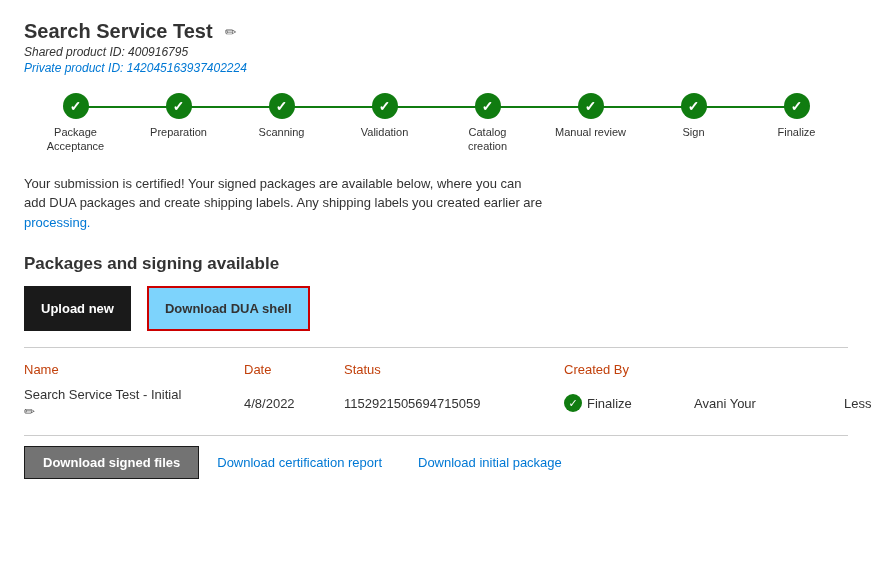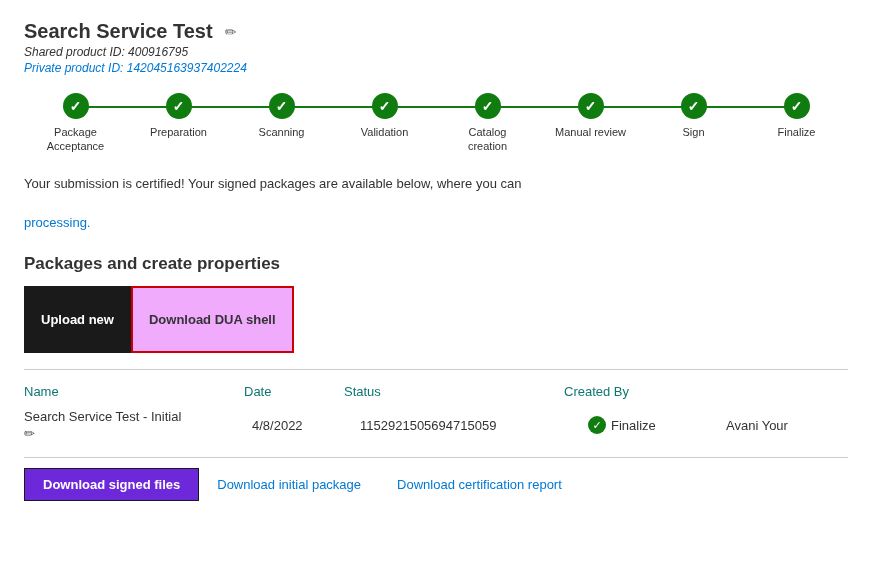--- a/index.html
+++ b/index.html
@@ -100,63 +100,62 @@
     .section-title {
       font-size: 17px;
       font-weight: 700;
       margin-top: 22px;
       margin-bottom: 12px;
     }
 
     
     .btn-row {
       display: flex;
-      gap: 0;
+      gap: 16px;
       margin-bottom: 16px;
     }
     .btn-dark {
       background: #1a1a1a;
       color: #fff;
       border: 1px solid #1a1a1a;
       padding: 7px 16px;
       font-size: 13px;
       font-weight: 600;
       cursor: pointer;
     }
     .btn-outline {
-      background: #f0abfc;
+      background: #7dd3fc;
       color: #333;
       border: 2px solid #c00;
-      padding: 24px 16px;
+      padding: 13px 16px;
       font-size: 13px;
       font-weight: 600;
       cursor: pointer;
     }
 
     
     .divider {
       border: none;
       border-top: 1px solid #ccc;
       margin-bottom: 10px;
     }
     .table-header {
       display: grid;
       grid-template-columns: 220px 100px 220px 130px 150px 60px;
       padding: 4px 0;
-      color: #0f766e;
+      color: #c2410c;
       font-size: 13px;
       font-weight: 400;
     }
     .table-row-data {
       display: grid;
       grid-template-columns: 220px 100px 220px 130px 150px 60px;
       padding: 6px 0;
       align-items: center;
       font-size: 13px;
-      gap: 8px;
     }
     .status-cell {
       display: flex;
       align-items: center;
       gap: 5px;
     }
     .status-circle {
       width: 18px;
       height: 18px;
       border-radius: 50%;
@@ -192,21 +191,21 @@
       border-top: 1px solid #ccc;
       margin: 10px 0;
     }
     .action-row {
       display: flex;
       align-items: center;
       gap: 0;
       margin-top: 10px;
     }
     .btn-action-dark {
-      background: #6d28d9;
+      background: #737373;
       color: #fff;
       border: 1px solid #1a1a1a;
       padding: 8px 18px;
       font-size: 13px;
       font-weight: 600;
       cursor: pointer;
     }
     .btn-action-link {
       background: none;
       border: none;
@@ -268,25 +267,25 @@
     <div class="step-label">Sign</div>
   </div>
   <div class="step">
     <div class="step-circle">✓</div>
     <div class="step-label">Finalize</div>
   </div>
 </div>
 
 <div class="notification">
   <span>Your submission is certified! Your signed packages are available below, where you can</span><br>
-  <br>
+  <span>add DUA packages and create shipping labels. Any shipping labels you created earlier are</span><br>
   <span class="link">processing.</span>
 </div>
 
-<div class="section-title">Packages and create properties</div>
+<div class="section-title">Packages and signing available</div>
 
 <div class="btn-row">
   <button class="btn-dark">Upload new</button>
   <button class="btn-outline">Download DUA shell</button>
 </div>
 
 <hr class="divider">
 
 <div class="table-header">
   <span>Name</span>
@@ -311,15 +310,15 @@
   <div class="less-btn">
     <span>Less</span>
 
   </div>
 </div>
 
 <hr class="bottom-divider">
 
 <div class="action-row">
   <button class="btn-action-dark">Download signed files</button>
+  <a class="btn-action-link">Download certification report</a>
   <a class="btn-action-link">Download initial package</a>
-  <a class="btn-action-link">Download certification report</a>
 </div>
 
 </body></html>

